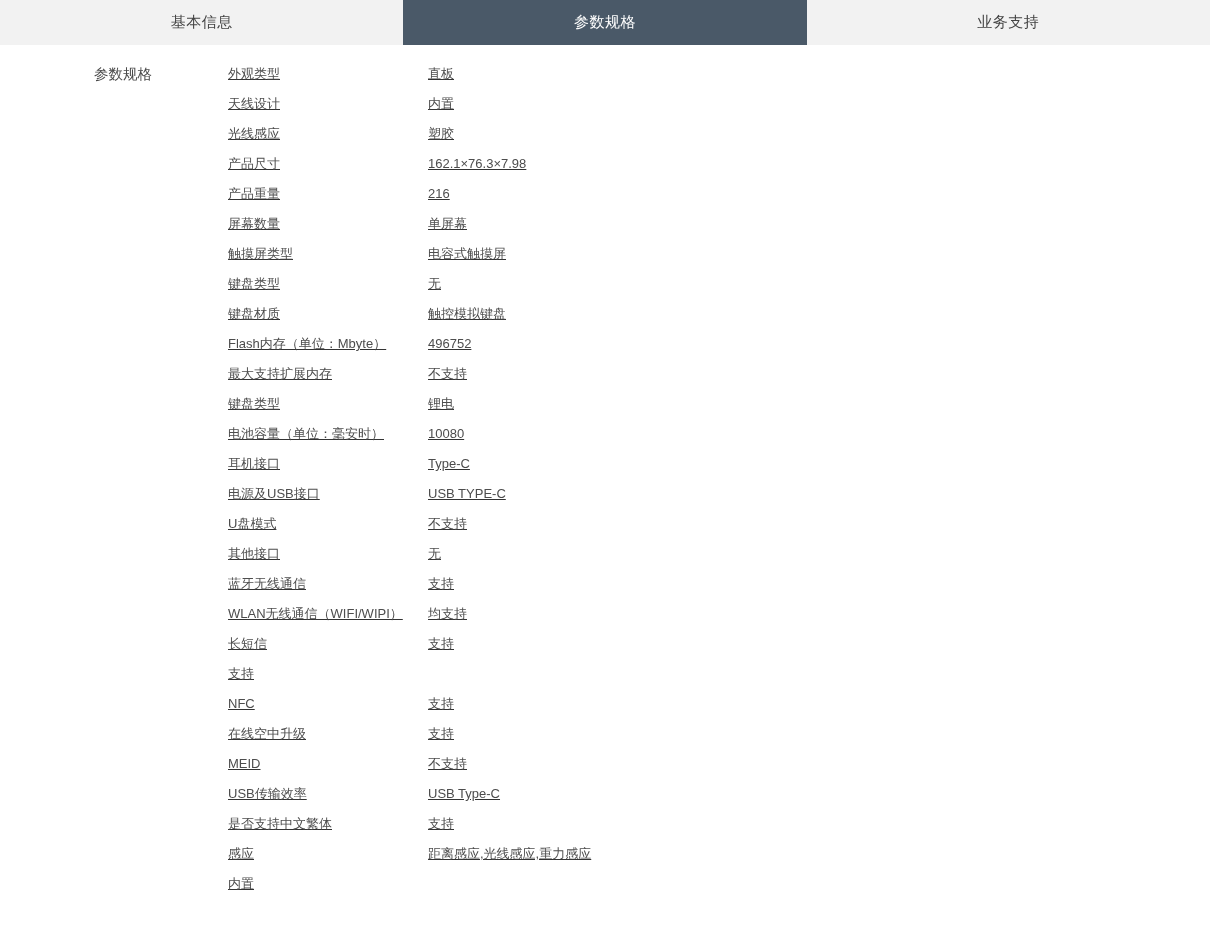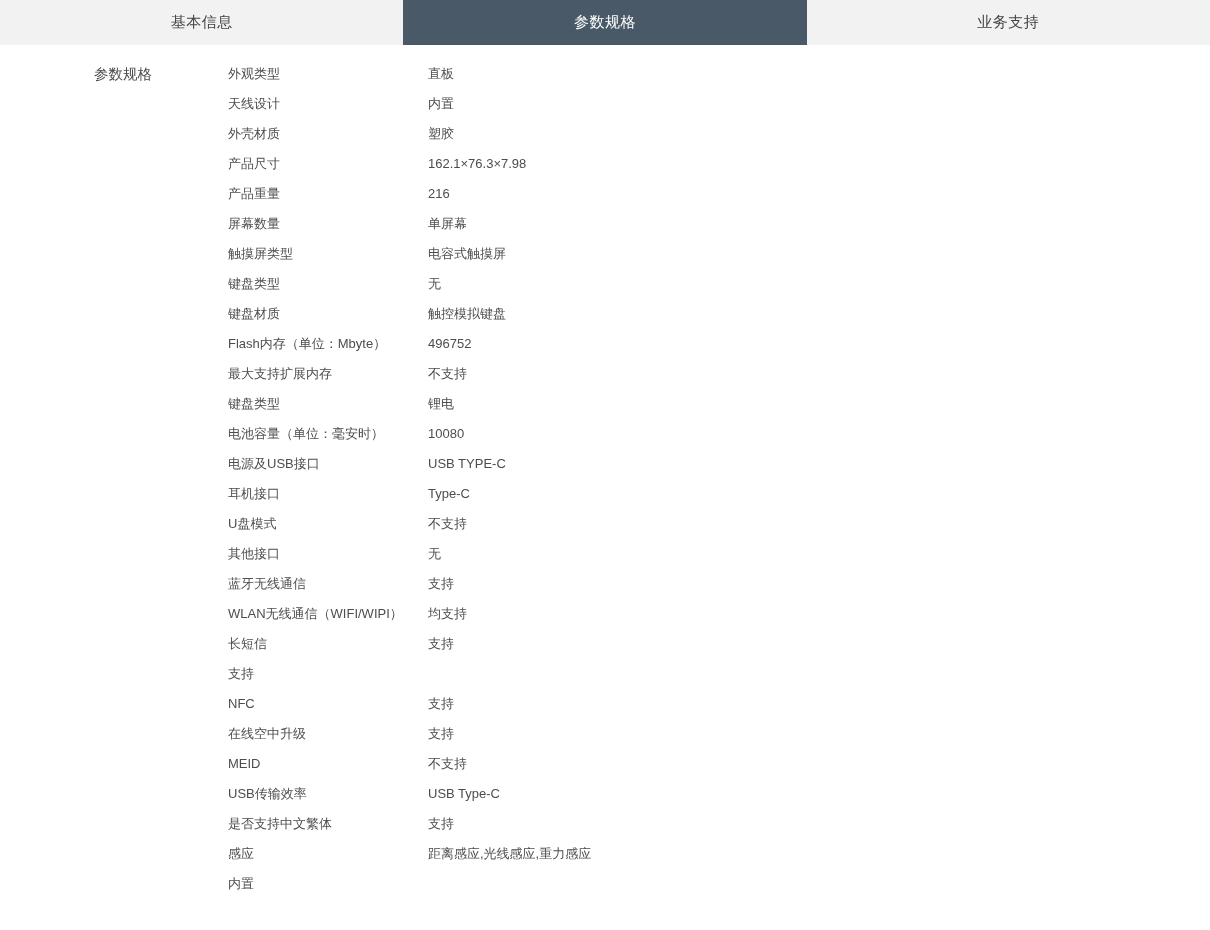--- a/index.html
+++ b/index.html
@@ -57,20 +57,21 @@
   .spec-table {
     flex: 1 1 auto;
     padding-left: 76px;
     box-sizing: border-box;
   }
   .spec-row {
     display: flex;
     align-items: flex-end;
     height: 30px;
     line-height: 30px;
+    text-decoration: underline;
   }
   .spec-label {
     width: 200px;
     flex: 0 0 200px;
     font-size: 13px;
     color: #4d4d4d;
     white-space: nowrap;
     overflow: hidden;
   }
   .spec-value {
@@ -104,21 +105,21 @@
 
     <div class="spec-row">
       <div class="spec-label">外观类型</div>
       <div class="spec-value">直板</div>
     </div>
     <div class="spec-row">
       <div class="spec-label">天线设计</div>
       <div class="spec-value">内置</div>
     </div>
     <div class="spec-row">
-      <div class="spec-label">外壳材质</div>
+      <div class="spec-label">光线感应</div>
       <div class="spec-value">塑胶</div>
     </div>
     <div class="spec-row">
       <div class="spec-label">产品尺寸</div>
       <div class="spec-value">162.1×76.3×7.98</div>
     </div>
     <div class="spec-row">
       <div class="spec-label">产品重量</div>
       <div class="spec-value">216</div>
     </div>
@@ -148,28 +149,28 @@
     </div>
     <div class="spec-row">
       <div class="spec-label">键盘类型</div>
       <div class="spec-value">锂电</div>
     </div>
     <div class="spec-row">
       <div class="spec-label">电池容量（单位：毫安时）</div>
       <div class="spec-value">10080</div>
     </div>
     <div class="spec-row">
+      <div class="spec-label">耳机接口</div>
+      <div class="spec-value">Type-C</div>
+    </div>
+    <div class="spec-row">
       <div class="spec-label">电源及USB接口</div>
       <div class="spec-value">USB TYPE-C</div>
     </div>
     <div class="spec-row">
-      <div class="spec-label">耳机接口</div>
-      <div class="spec-value">Type-C</div>
-    </div>
-    <div class="spec-row">
       <div class="spec-label">U盘模式</div>
       <div class="spec-value">不支持</div>
     </div>
     <div class="spec-row">
       <div class="spec-label">其他接口</div>
       <div class="spec-value">无</div>
     </div>
     <div class="spec-row">
       <div class="spec-label">蓝牙无线通信</div>
       <div class="spec-value">支持</div>

